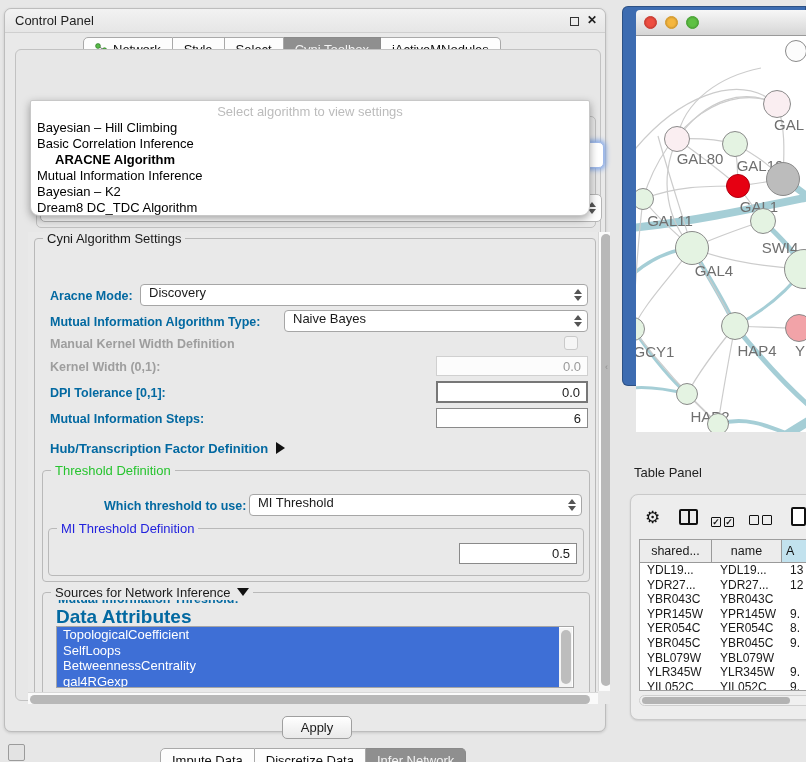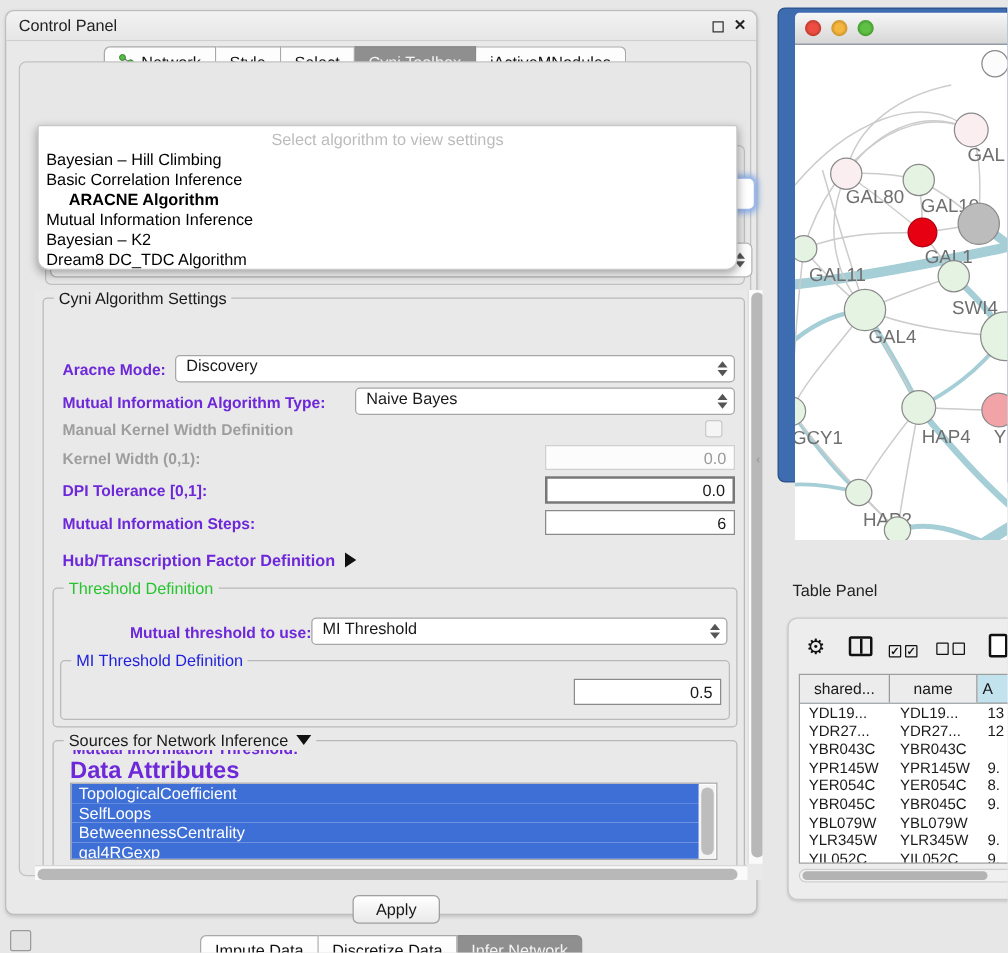--- a/index.html
+++ b/index.html
@@ -42,21 +42,21 @@
   .dd-placeholder { text-align:center; color:#bcbcbc; font-size:13px; height:17px; line-height:17px; }
   .dd-item { font-size:13px; height:16px; line-height:16px; padding-left:6px; color:#000; }
   .dd-item.sel { font-weight:bold;padding-left:24px; }
 
   
   #settings-pane { left:12px; top:182px; width:582px; height:472px; background:#e9e9e9; overflow:hidden; }
   .groupbox { position:absolute; border:1px solid #b9b9b9; border-radius:4px; }
   .gb-title { position:absolute; top:-8px; left:8px; background:#e9e9e9; padding:0 4px; font-size:13px; }
   .gb-blue  { color:var(--group_title_blue); }
   .gb-green { color:var(--group_title_green); }
-  .lbl { position:absolute; font-size:12.5px; font-weight:bold; color:#6d28d9; white-space:nowrap; }
+  .lbl { position:absolute; font-size:12.5px; font-weight:bold; color:#0369a1; white-space:nowrap; }
   .lbl.dis { color:#9e9e9e; }
   .combo { position:absolute; background:#fff; border:1px solid #a6a6a6; border-radius:4px;
     display:flex; align-items:flex-start; font-size:13px; padding-left:8px; }
   .spin { position:absolute; right:5px; top:50%; transform:translateY(-50%); width:8px; height:12px; }
   .spin::before, .spin::after { content:""; position:absolute; left:0; border-left:4px solid transparent; border-right:4px solid transparent; }
   .spin::before { top:0; border-bottom:5px solid #555; }
   .spin::after { bottom:0; border-top:5px solid #555; }
   .field { position:absolute; background:#fff; border:1px solid #8a8a8a; font-size:13px;
     display:flex; align-items:center; justify-content:flex-end; padding-right:6px; }
   .field.dis { border-color:#d0d0d0; color:#9a9a9a; background:#fcfcfc; }
@@ -213,21 +213,21 @@
         <span>6</span>
       </div>
 
       <span class="lbl" style="left:22px;top:209px;font-size:13px;">
         <span>Hub/Transcription Factor Definition</span><span class="tri-right"></span>
       </span>
 
       <div class="groupbox" style="left:14px;top:238px;width:548px;height:112px;">
         <span class="gb-title gb-green">Threshold Definition</span>
       </div>
-      <span class="lbl" style="left:76px;top:267px;">Mutual threshold to use:</span>
+      <span class="lbl" style="left:76px;top:267px;">Which threshold to use:</span>
       <div class="combo" style="left:221px;top:262px;width:333px;height:22px;">
         <span>MI Threshold</span>
         <span class="spin"></span>
       </div>
       <div class="groupbox" style="left:20px;top:296px;width:536px;height:48px;">
         <span class="gb-title gb-blue">MI Threshold Definition</span>
       </div>
       <span class="lbl" style="left:30px;top:315px;margin-top:45px;">Mutual Information Threshold:</span>
       <div class="field" style="left:431px;top:311px;width:118px;height:21px;">
         <span>0.5</span>

